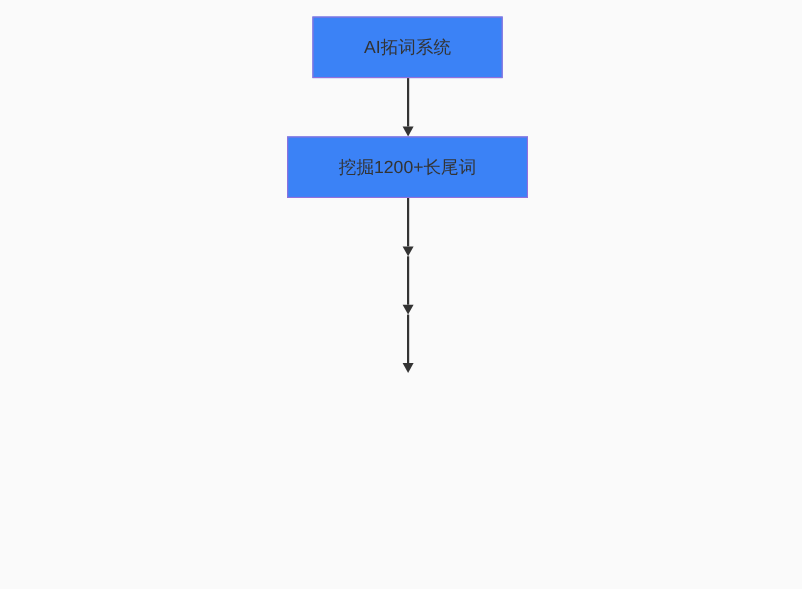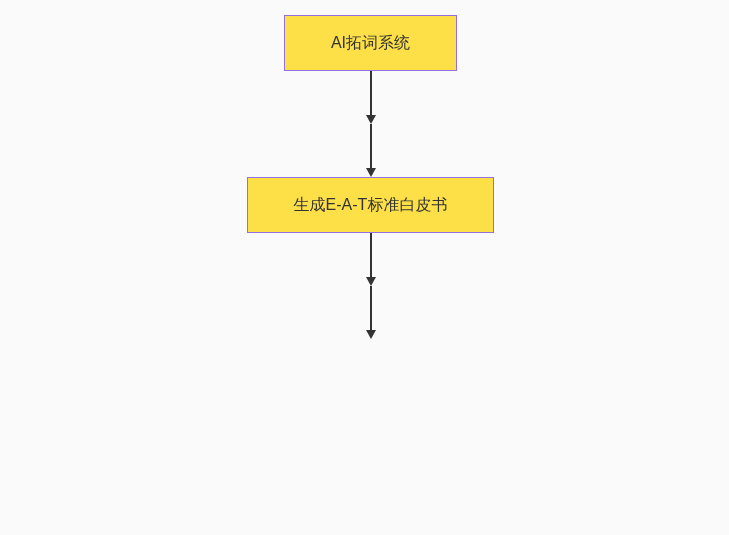--- a/index.html
+++ b/index.html
@@ -26,21 +26,21 @@
     flex-direction: column;
     align-items: center;
   }
   .node {
     box-sizing: border-box;
     height: 56px;
     display: flex;
     align-items: center;
     justify-content: center;
     padding: 0 46px;
-    background: #fde047;
+    background: #3b82f6;
     border: 1.5px solid #9370DB;
     color: #333333;
     font-size: 16px;
     white-space: nowrap;
   }
   .edge {
     height: 53px;
     display: flex;
     flex-direction: column;
     align-items: center;
@@ -66,29 +66,29 @@
 
     <div class="node">
       <span>AI拓词系统</span>
     </div>
 
     <div class="edge">
       <div class="line"></div>
       <div class="head"></div>
     </div>
 
+    <div class="node">
+      <span>挖掘1200+长尾词</span>
+    </div>
 
     <div class="edge">
       <div class="line"></div>
       <div class="head"></div>
     </div>
 
-    <div class="node">
-      <span>生成E-A-T标准白皮书</span>
-    </div>
 
     <div class="edge">
       <div class="line"></div>
       <div class="head"></div>
     </div>
 
 
     <div class="edge">
       <div class="line"></div>
       <div class="head"></div>

